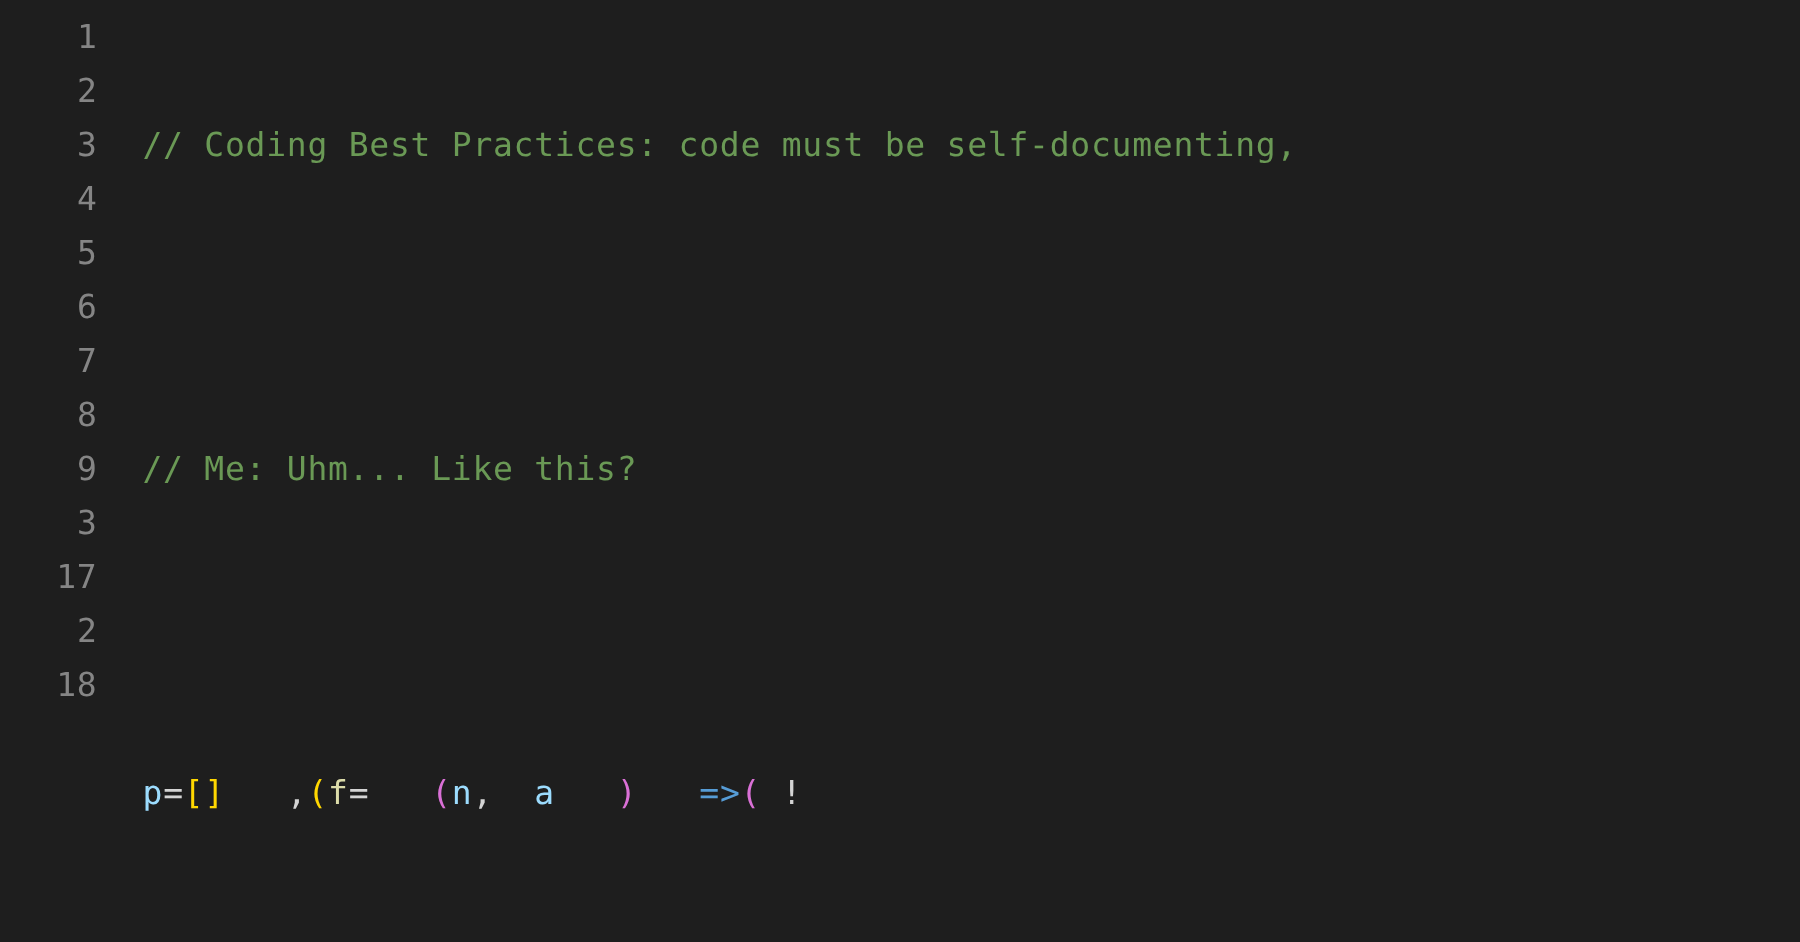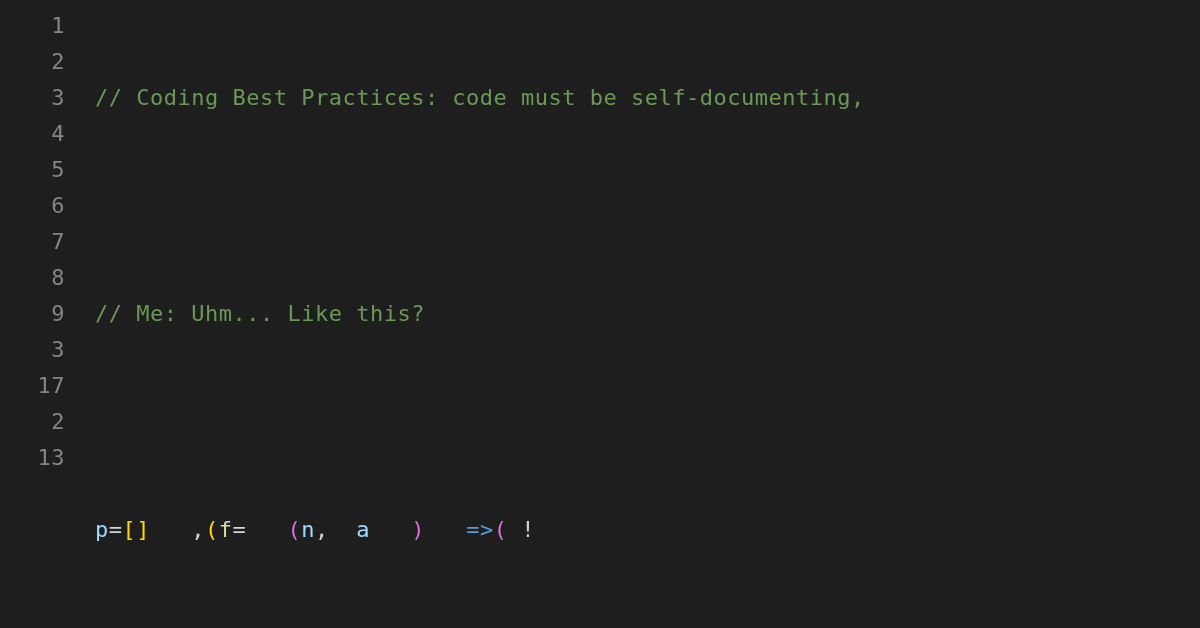--- a/index.html
+++ b/index.html
@@ -58,21 +58,21 @@
     <div>3</div>
     <div>4</div>
     <div>5</div>
     <div>6</div>
     <div>7</div>
     <div>8</div>
     <div>9</div>
     <div>3</div>
     <div>17</div>
     <div>2</div>
-    <div>13</div>
+    <div>18</div>
   </div>
   <div class="code">
     <div class="code-line"><span class="comment">// Coding Best Practices: code must be self-documenting,</span></div>
     <div class="code-line"></div>
     <div class="code-line"><span class="comment">// Me: Uhm... Like this?</span></div>
     <div class="code-line"></div>
     <div class="code-line"><span class="var">p</span><span class="op">=</span><span class="bracket-y">[]</span><span class="op">   ,</span><span class="bracket-y">(</span><span class="func">f</span><span class="op">=</span><span>   </span><span class="bracket-p">(</span><span class="var">n</span><span class="op">,  </span><span class="var">a</span><span>   </span><span class="bracket-p">)</span><span>   </span><span class="keyword-blue">=&gt;</span><span class="bracket-p">(</span><span class="op"> !</span></div>
     
     
     

